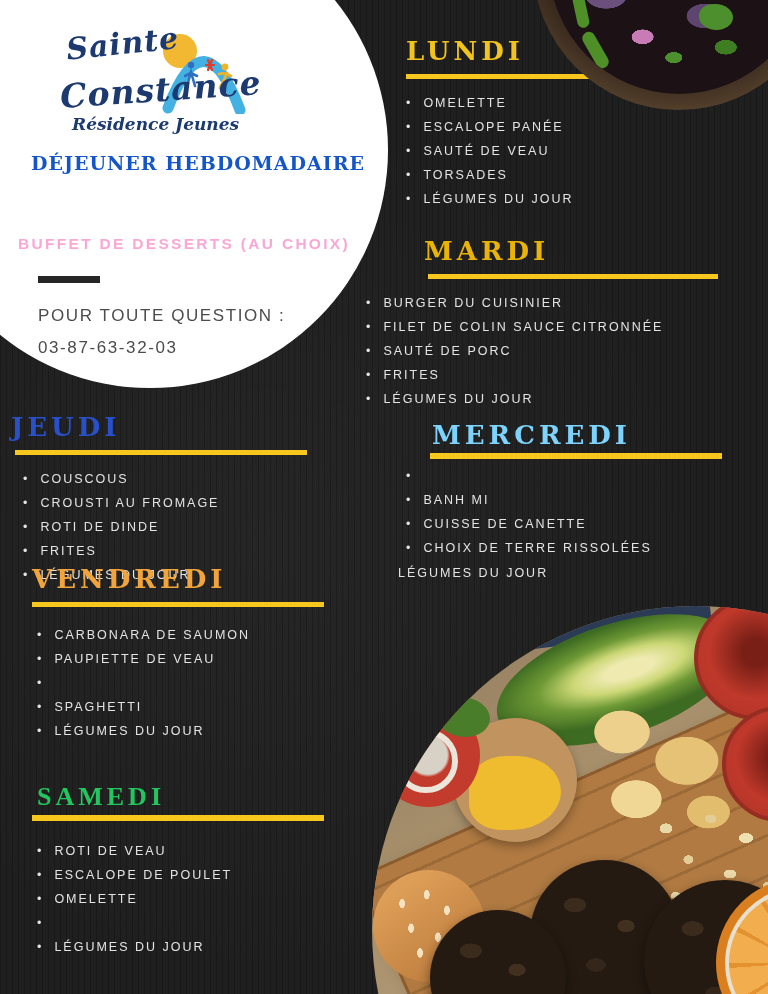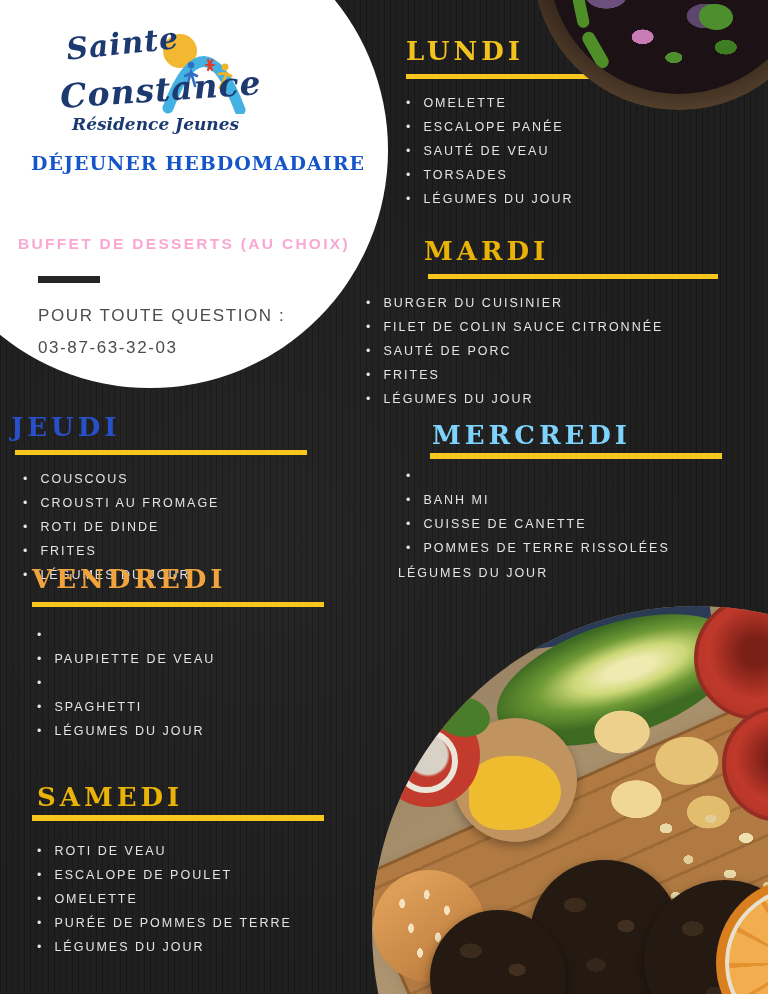--- a/index.html
+++ b/index.html
@@ -227,21 +227,21 @@
         <li>
           <span class="bullet">•</span>
           <span class="item-text">BANH MI</span>
         </li>
         <li>
           <span class="bullet">•</span>
           <span class="item-text">CUISSE DE CANETTE</span>
         </li>
         <li>
           <span class="bullet">•</span>
-          <span class="item-text">POMMES DE TERRE RISSOLÉES</span>
+          <span class="item-text">CHOIX DE TERRE RISSOLÉES</span>
         </li>
         <li class="no-bullet">
           <span class="item-text">LÉGUMES DU JOUR</span>
         </li>
       </ul>
   </section>
 
   <section class="day day-jeudi">
     <h2 class="day-title" style="color: rgb(40, 80, 200);">JEUDI</h2>
     <div class="day-underline"></div>
@@ -268,58 +268,58 @@
         </li>
       </ul>
   </section>
 
   <section class="day day-vendredi">
     <h2 class="day-title" style="color: rgb(242, 164, 60);">VENDREDI</h2>
     <div class="day-underline"></div>
     <ul class="day-items">
         <li>
           <span class="bullet">•</span>
+          <span class="item-text">CARBONARA DE SAUMON</span>
         </li>
         <li>
           <span class="bullet">•</span>
           <span class="item-text">PAUPIETTE DE VEAU</span>
         </li>
         <li>
           <span class="bullet">•</span>
         </li>
         <li>
           <span class="bullet">•</span>
           <span class="item-text">SPAGHETTI</span>
         </li>
         <li>
           <span class="bullet">•</span>
           <span class="item-text">LÉGUMES DU JOUR</span>
         </li>
       </ul>
   </section>
 
   <section class="day day-samedi">
-    <h2 class="day-title" style="color: #eab308;">SAMEDI</h2>
+    <h2 class="day-title" style="color: #22c55e; font-family: Liberation Serif, serif;">SAMEDI</h2>
     <div class="day-underline"></div>
     <ul class="day-items">
         <li>
           <span class="bullet">•</span>
           <span class="item-text">ROTI DE VEAU</span>
         </li>
         <li>
           <span class="bullet">•</span>
           <span class="item-text">ESCALOPE DE POULET</span>
         </li>
         <li>
           <span class="bullet">•</span>
           <span class="item-text">OMELETTE</span>
         </li>
         <li>
           <span class="bullet">•</span>
-          <span class="item-text">PURÉE DE POMMES DE TERRE</span>
         </li>
         <li>
           <span class="bullet">•</span>
           <span class="item-text">LÉGUMES DU JOUR</span>
         </li>
       </ul>
   </section>
 </div>
 
 <div class="abs salad-photo">

